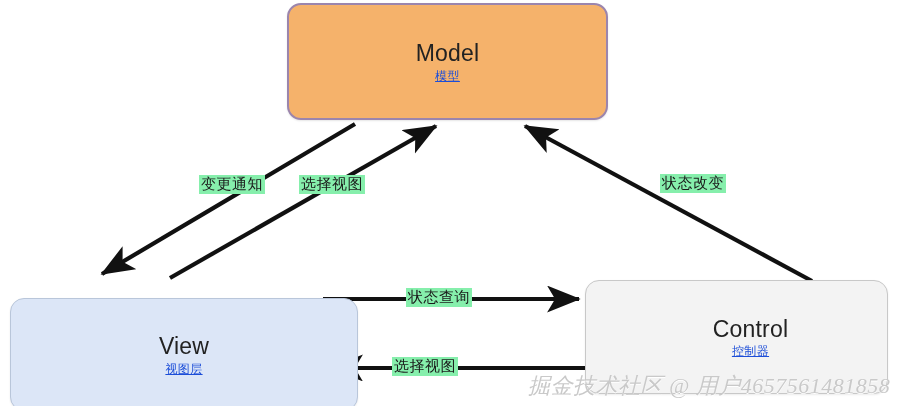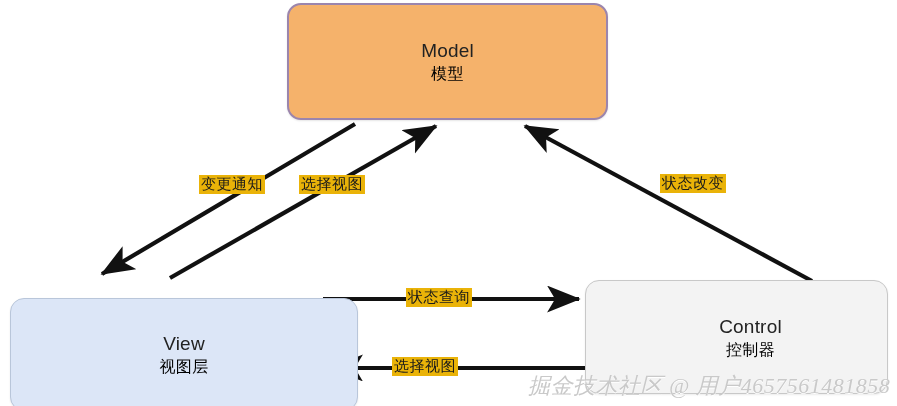--- a/index.html
+++ b/index.html
@@ -28,28 +28,29 @@
     position: absolute;
     box-sizing: border-box;
     display: flex;
     flex-direction: column;
     align-items: center;
     justify-content: center;
     border-radius: 14px;
     line-height: 1.32;
   }
   .node-title {
-    font-size: 19px;
+    font-size: 23px;
     color: #222222;
     letter-spacing: 0.2px;
   }
   .node-subtitle {
-    font-size: 16px;
-    color: #000000;
+    font-size: 12px;
+    color: #1d4ed8;
     letter-spacing: 0.4px;
+    text-decoration: underline;
   }
   #node-model {
     left: 287px;
     top: 3px;
     width: 321px;
     height: 117px;
     background: #f5b26b;
     border: 2px solid #9b85ad;
     box-shadow: 0 1px 2px rgba(0,0,0,0.10);
   }
@@ -70,21 +71,21 @@
     background: #f3f3f3;
     border: 1.6px solid #c8c8c8;
     box-shadow: 0 1px 2px rgba(0,0,0,0.08);
     padding-left: 28px;
   }
   .edge-label {
     position: absolute;
     font-size: 15px;
     color: #1a1a1a;
     white-space: nowrap;
-    background: #eab308;
+    background: #86efac;
     padding: 0 2px;
     letter-spacing: 0.5px;
   }
   #label-change-notify { left: 199px; top: 175px; }
   #label-state-query   { left: 299px; top: 175px; }
   #label-state-change  { left: 616px; top: 174px; margin-left: 44px; }
   #label-user-action   { left: 406px; top: 288px; }
   #label-select-view   { left: 392px; top: 357px; }
   #watermark {
     position: absolute;

